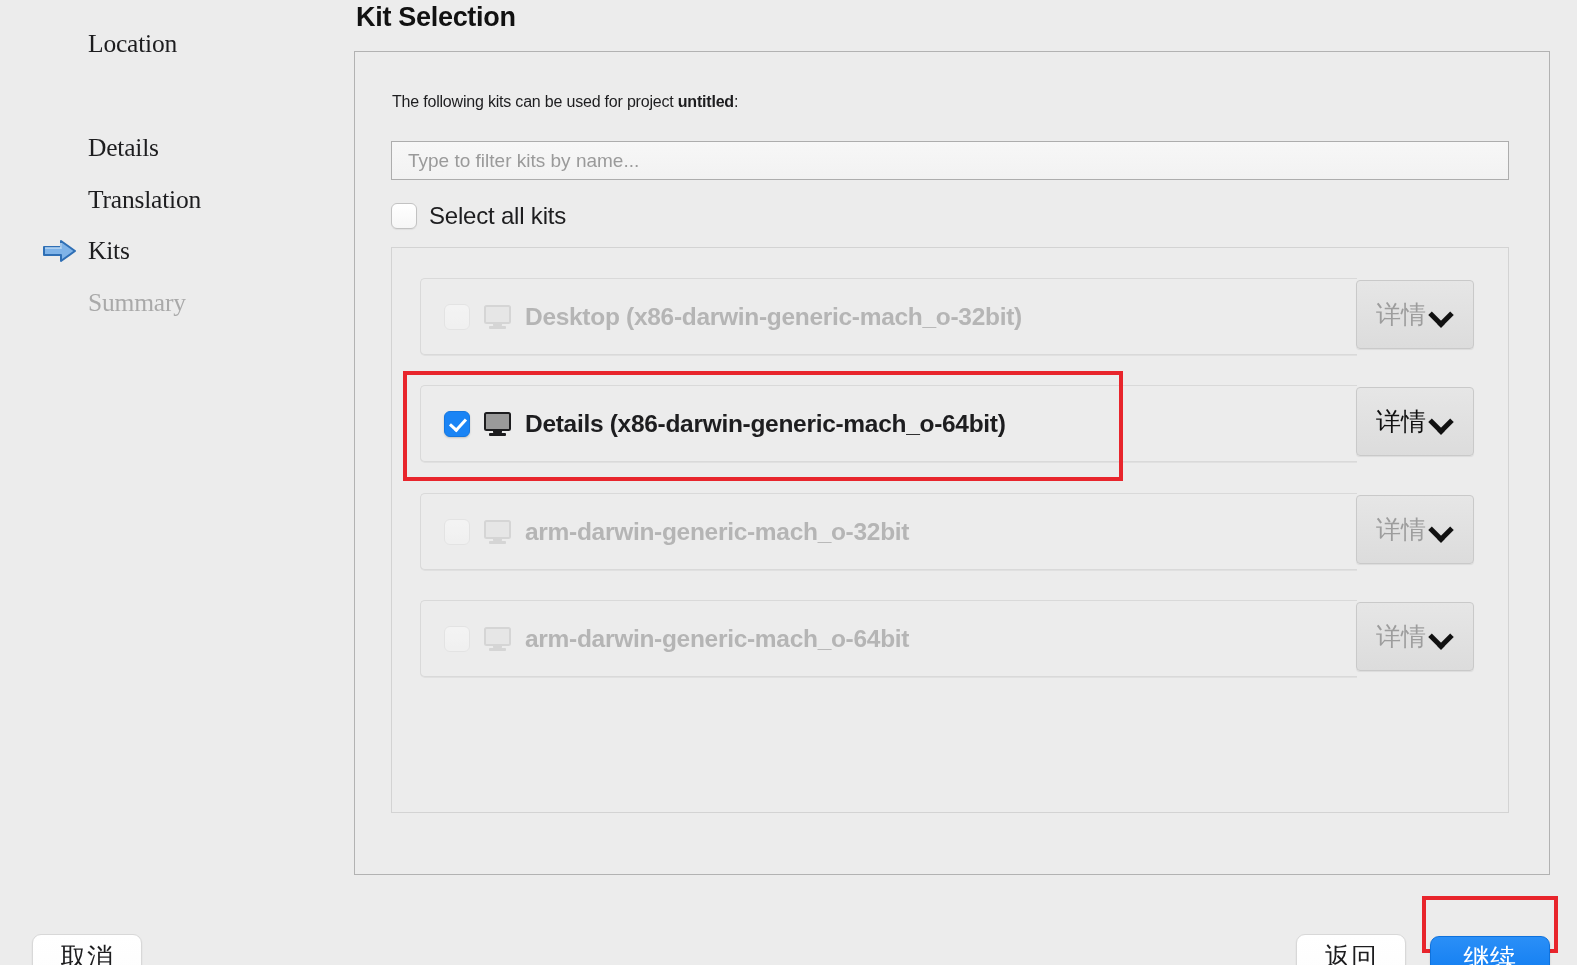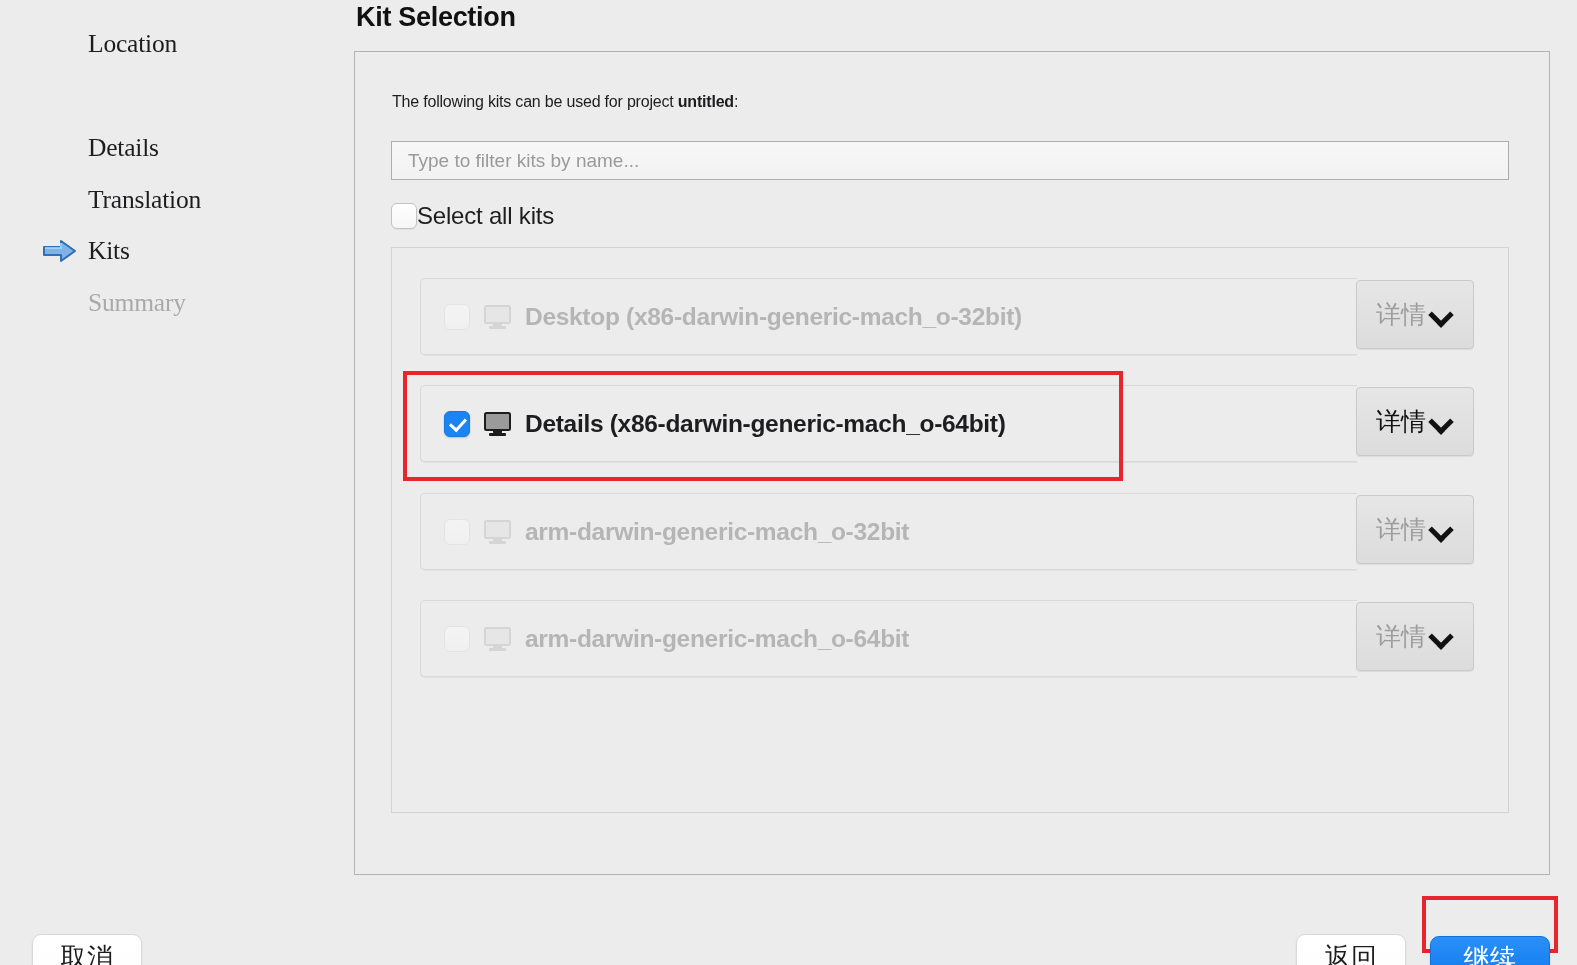--- a/index.html
+++ b/index.html
@@ -135,21 +135,21 @@
     border-width: 0 3.2px 3.2px 0;
     transform: rotate(42deg);
   }
 
   #select-all-row {
     position: absolute;
     left: 391px;
     top: 202px;
     display: flex;
     align-items: center;
-    gap: 0;
+    gap: 12px;
   }
   #select-all-label {
     font-size: 24px;
     color: #1d1d1f;
     letter-spacing: -0.2px;
   }
 
   
   #kit-list {
     position: absolute;

